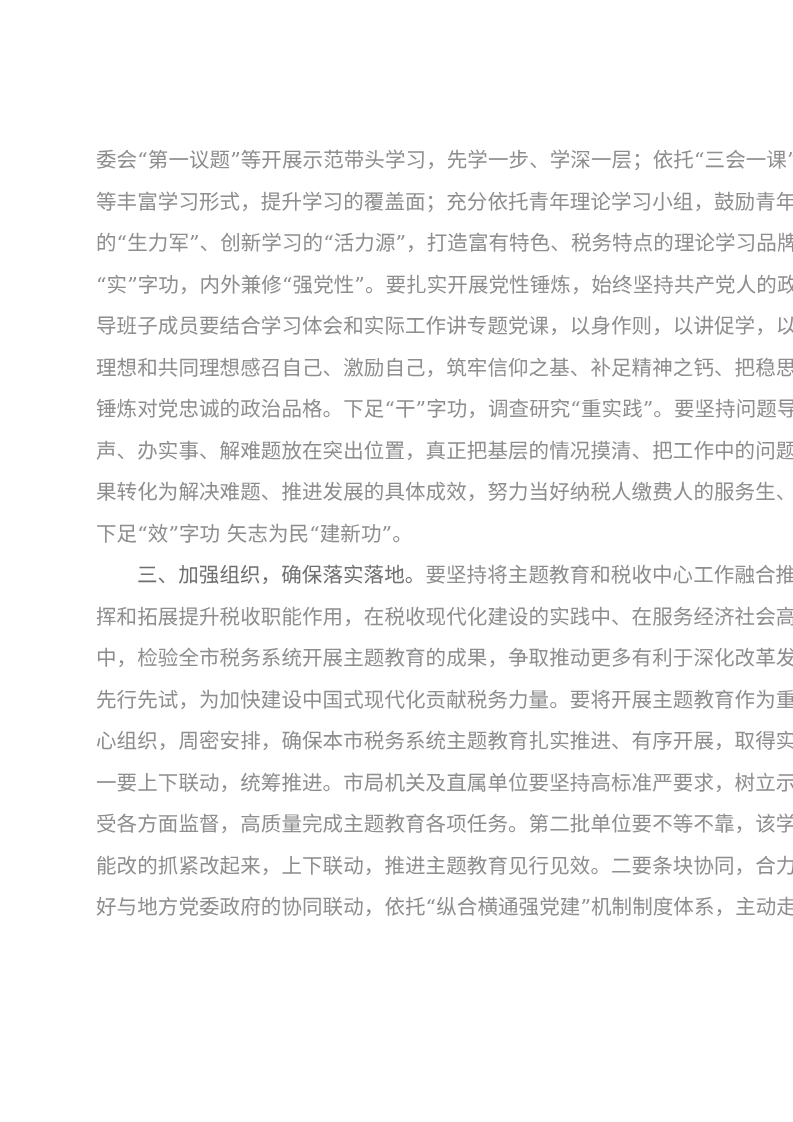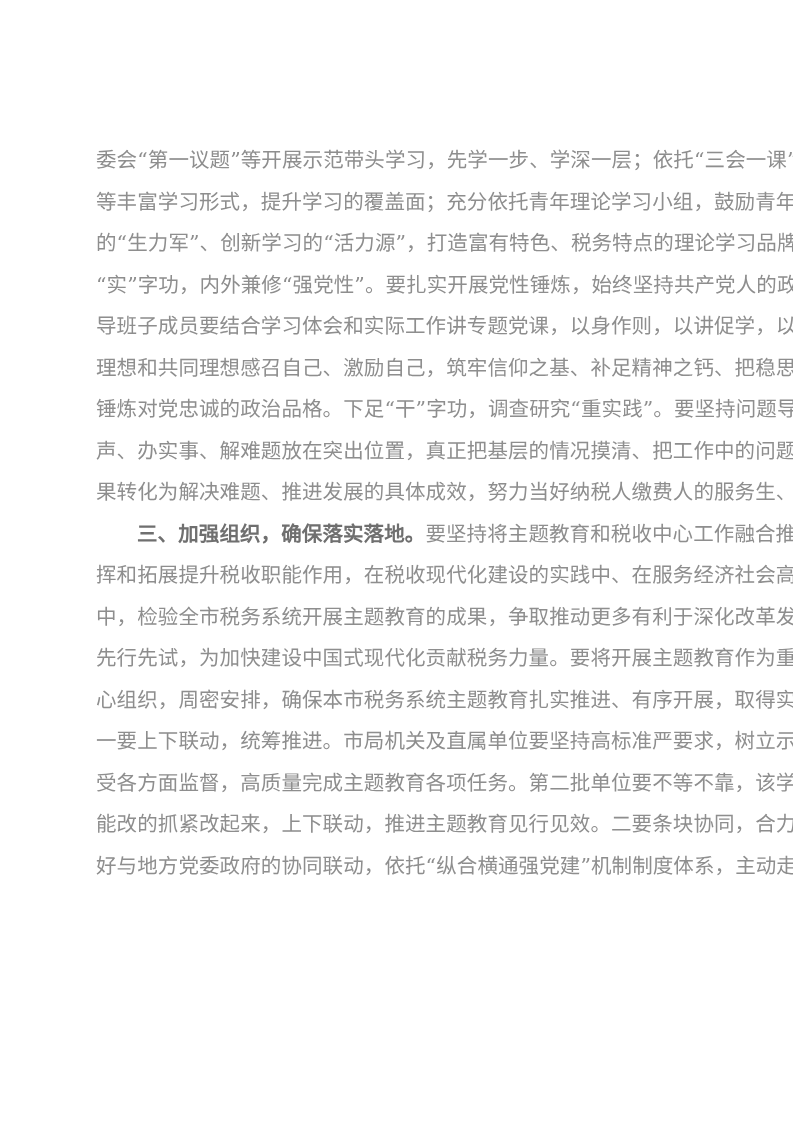--- a/index.html
+++ b/index.html
@@ -31,21 +31,21 @@
     font-size: 20.5px;
     line-height: 41.5px;
     color: #8e8e8e;
     text-align: justify;
     text-justify: inter-ideograph;
     letter-spacing: 0.1px;
     font-weight: 400;
     -webkit-font-smoothing: antialiased;
   }
   .para .hd {
-    font-weight: bold;
+    font-weight: normal;
     color: #6f6f6f;
   }
   
   .line {
     display: block;
     white-space: nowrap;
   }
   .lead-indent { display: inline-block; width: 41px; }
 </style>
 </head>
@@ -57,20 +57,21 @@
     <p class="para">
       <span class="line">委会“第一议题”等开展示范带头学习，先学一步、学深一层；依托“三会一课”、主题党日</span>
       <span class="line">等丰富学习形式，提升学习的覆盖面；充分依托青年理论学习小组，鼓励青年干部做理论宣讲</span>
       <span class="line">的“生力军”、创新学习的“活力源”，打造富有特色、税务特点的理论学习品牌活动。下足</span>
       <span class="line">“实”字功，内外兼修“强党性”。要扎实开展党性锤炼，始终坚持共产党人的政治本色，领</span>
       <span class="line">导班子成员要结合学习体会和实际工作讲专题党课，以身作则，以讲促学，以共产党人的远大</span>
       <span class="line">理想和共同理想感召自己、激励自己，筑牢信仰之基、补足精神之钙、把稳思想之舵，进一步</span>
       <span class="line">锤炼对党忠诚的政治品格。下足“干”字功，调查研究“重实践”。要坚持问题导向，把听呼</span>
       <span class="line">声、办实事、解难题放在突出位置，真正把基层的情况摸清、把工作中的问题找准，把调研成</span>
       <span class="line">果转化为解决难题、推进发展的具体成效，努力当好纳税人缴费人的服务生、宣传员、贴心人。</span>
+      <span class="line">下足“效”字功 矢志为民“建新功”。</span>
     </p>
 
     <p class="para">
       <span class="line"><span class="lead-indent"></span><span class="hd">三、加强组织，确保落实落地。</span><span>要坚持将主题教育和税收中心工作融合推进，进一步发</span></span>
       <span class="line">挥和拓展提升税收职能作用，在税收现代化建设的实践中、在服务经济社会高质量发展的实践</span>
       <span class="line">中，检验全市税务系统开展主题教育的成果，争取推动更多有利于深化改革发展的税制创新在</span>
       <span class="line">先行先试，为加快建设中国式现代化贡献税务力量。要将开展主题教育作为重大政治任务，精</span>
       <span class="line">心组织，周密安排，确保本市税务系统主题教育扎实推进、有序开展，取得实实在在的成效。</span>
       <span class="line">一要上下联动，统筹推进。市局机关及直属单位要坚持高标准严要求，树立示范，自觉带头接</span>
       <span class="line">受各方面监督，高质量完成主题教育各项任务。第二批单位要不等不靠，该学的抓紧学起来，</span>

